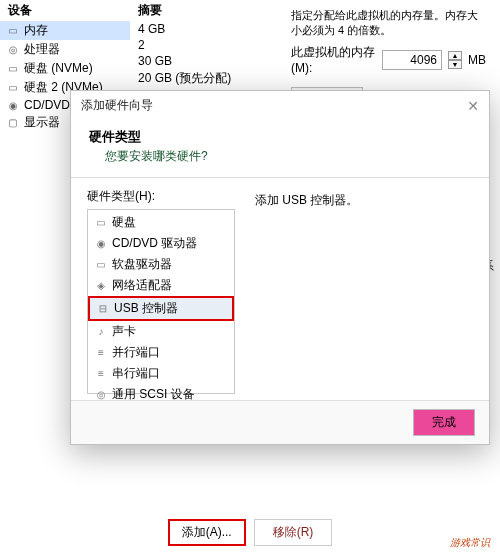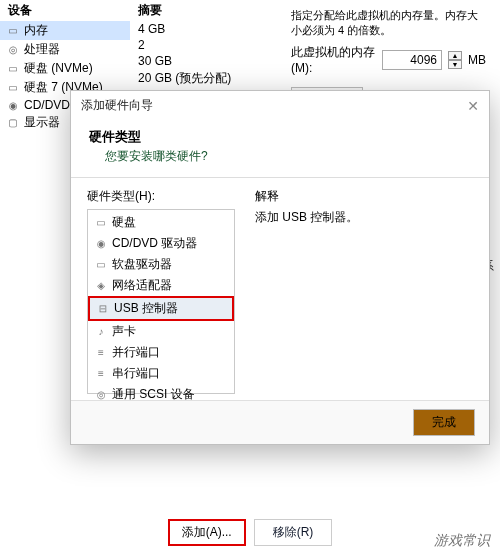--- a/index.html
+++ b/index.html
@@ -34,26 +34,26 @@
 .wizleft { width: 148px; }
 .wizright { flex: 1; padding-left: 20px; }
 .wlabel { margin-bottom: 4px; }
 .hwlist { border: 1px solid #c9c9c9; background:#fff; height: 185px; padding: 2px 0; }
 .hwitem { display: flex; align-items: center; gap: 4px; padding: 2px 6px; }
 .hwitem.sel { background: #e8eef5; }
 .redbox { border: 2px solid #d00; }
 .ico { width: 14px; height: 14px; display: flex; align-items: center; justify-content: center; font-size: 10px; color: #777; }
 .explain { margin-top: 4px; }
 .wizfoot { display: flex; justify-content: flex-end; gap: 8px; padding: 8px 14px; border-top: 1px solid #e0e0e0; position: absolute; bottom: 0; left:0; right:0; background:#f9f9f9; }
-.wbtn { border: 1px solid #bbb; background: #a16207; padding: 4px 18px; }
+.wbtn { border: 1px solid #bbb; background: #ec4899; padding: 4px 18px; }
 
 .bottombar { position: absolute; bottom: 12px; left: 0; right: 0; display: flex; justify-content: center; gap: 8px; }
 .addbtn { border: 2px solid #d00; padding: 3px 12px; background: #fff; }
-.rembtn { border: 1px solid #ccc; padding: 3px 18px; background: #fff; color: #0f172a; text-align: right; }
-.watermark { position: absolute; bottom: 8px; right: 10px; font-size: 14px; color: #737373; font-style: italic; }
+.rembtn { border: 1px solid #ccc; padding: 3px 18px; background: #fff; color: #7f1d1d; text-align: right; }
+.watermark { position: absolute; bottom: 8px; right: 10px; font-size: 10px; color: #c2410c; font-style: italic; }
 .oslabel { position: absolute; right: 6px; top: 258px; font-size: 12px; writing-mode: horizontal-tb; color:#333; }
 </style>
 </head>
 <body>
 
 <div class="topbar">
   <div class="leftcol">
     <div class="hdr">设备</div>
     <div id="hwlist">
         <div class="hwrow sel">
@@ -63,21 +63,21 @@
         <div class="hwrow">
           <span class="hwicon">◎</span>
           <span>处理器</span>
         </div>
         <div class="hwrow">
           <span class="hwicon">▭</span>
           <span>硬盘 (NVMe)</span>
         </div>
         <div class="hwrow">
           <span class="hwicon">▭</span>
-          <span>硬盘 7 (NVMe)</span>
+          <span>硬盘 2 (NVMe)</span>
         </div>
         <div class="hwrow">
           <span class="hwicon">◉</span>
           <span>CD/DVD (SATA)</span>
         </div>
         <div class="hwrow">
           <span class="hwicon">▢</span>
           <span>显示器</span>
         </div>
       </div>
@@ -161,21 +161,20 @@
             <span class="ico">◎</span>
             <span>通用 SCSI 设备</span>
           </div>
           <div class="hwitem">
             <span class="ico">◆</span>
             <span>可信平台模块</span>
           </div>
         </div>
     </div>
     <div class="wizright">
-      <div class="wlabel">解释</div>
       <div class="explain">添加 USB 控制器。</div>
     </div>
   </div>
   <div class="wizfoot">
     <button class="wbtn">完成</button>
   </div>
 </div>
 
 <div class="bottombar">
   <button class="addbtn">添加(A)...</button>

